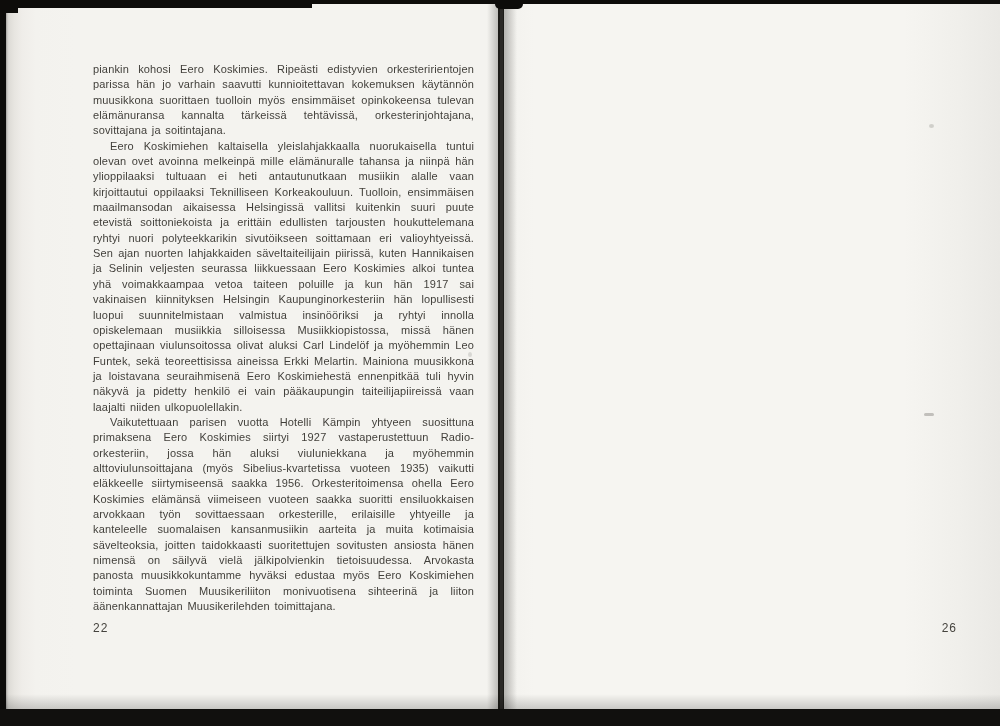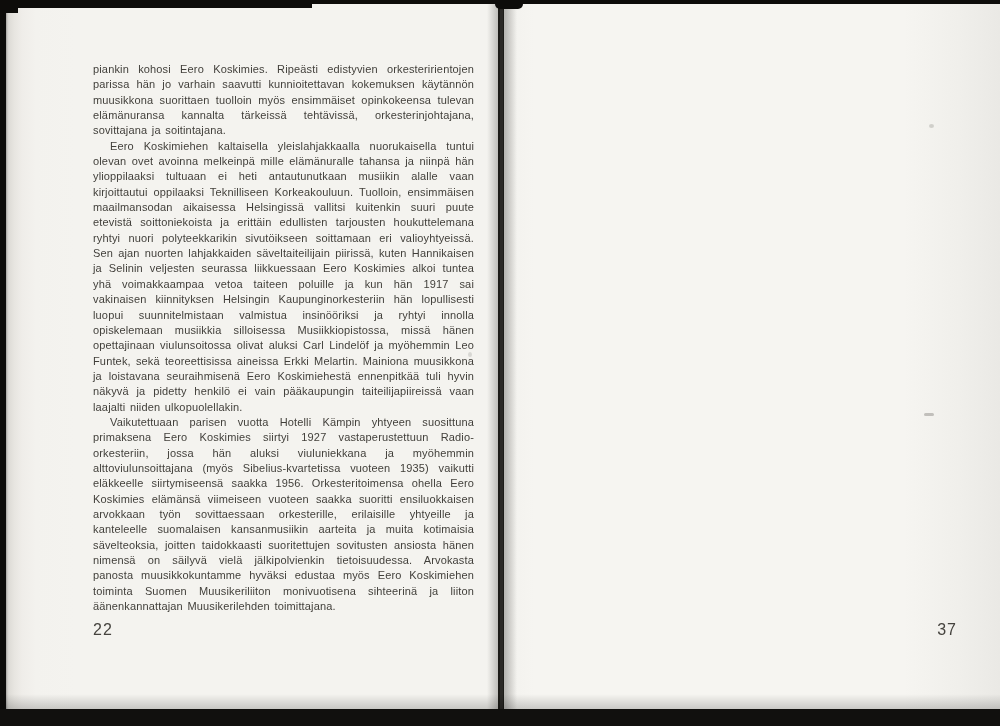--- a/index.html
+++ b/index.html
@@ -28,21 +28,21 @@
   .gutter-shadow{position:absolute;left:487px;top:4px;width:30px;height:705px;
     background:linear-gradient(90deg,rgba(50,48,44,0) 0%,rgba(50,48,44,.30) 40%,rgba(50,48,44,.30) 60%,rgba(50,48,44,0) 100%);}
   .gutter-line{position:absolute;left:500px;top:2px;width:3px;height:708px;background:#2b2926;}
 
   
   .text-block{position:absolute;color:#413f3a;}
   .tb-left{left:87px;top:58px;width:381px;}
   .para{margin:0;font-size:11px;line-height:15.35px;text-align:justify;
         word-spacing:1.4px;letter-spacing:.15px;}
   .indent{text-indent:17px;}
-  .page-number{position:absolute;top:617px;font-size:16px;color:#45433e;letter-spacing:1px;}
+  .page-number{position:absolute;top:617px;font-size:12px;color:#45433e;letter-spacing:1px;}
   .pn-left{left:87px;}
   .pn-right{right:43px;}
 
   
   .artifact-a{position:absolute;left:924px;top:413px;width:10px;height:3px;
         background:rgba(100,98,92,.35);border-radius:2px;}
   .artifact-b{position:absolute;left:929px;top:124px;width:5px;height:4px;
         background:rgba(120,118,112,.28);border-radius:50%;}
   .artifact-c{position:absolute;left:468px;top:352px;width:4px;height:5px;
         background:rgba(120,118,112,.22);border-radius:50%;}
@@ -56,21 +56,21 @@
     <div class="text-block tb-left">
       <p class="para">piankin kohosi Eero Koskimies. Ripeästi edistyvien orkesteririentojen parissa hän jo varhain saavutti kunnioitettavan kokemuksen käytännön muusikkona suorittaen tuolloin myös ensimmäiset opinkokeensa tulevan elämänuransa kannalta tärkeissä tehtävissä, orkesterinjohtajana, sovittajana ja soitintajana.</p>
       <p class="para indent">Eero Koskimiehen kaltaisella yleislahjakkaalla nuorukaisella tuntui olevan ovet avoinna melkeinpä mille elämänuralle tahansa ja niinpä hän ylioppilaaksi tultuaan ei heti antautunutkaan musiikin alalle vaan kirjoittautui oppilaaksi Teknilliseen Korkeakouluun. Tuolloin, ensimmäisen maailmansodan aikaisessa Helsingissä vallitsi kuitenkin suuri puute etevistä soittoniekoista ja erittäin edullisten tarjousten houkuttelemana ryhtyi nuori polyteekkarikin sivutöikseen soittamaan eri valioyhtyeissä. Sen ajan nuorten lahjakkaiden säveltaiteilijain piirissä, kuten Hannikaisen ja Selinin veljesten seurassa liikkuessaan Eero Koskimies alkoi tuntea yhä voimakkaampaa vetoa taiteen poluille ja kun hän 1917 sai vakinaisen kiinnityksen Helsingin Kaupunginorkesteriin hän lopullisesti luopui suunnitelmistaan valmistua insinööriksi ja ryhtyi innolla opiskelemaan musiikkia silloisessa Musiikkiopistossa, missä hänen opettajinaan viulunsoitossa olivat aluksi Carl Lindelöf ja myöhemmin Leo Funtek, sekä teoreettisissa aineissa Erkki Melartin. Mainiona muusikkona ja loistavana seuraihmisenä Eero Koskimiehestä ennenpitkää tuli hyvin näkyvä ja pidetty henkilö ei vain pääkaupungin taiteilijapiireissä vaan laajalti niiden ulkopuolellakin.</p>
       <p class="para indent">Vaikutettuaan parisen vuotta Hotelli Kämpin yhtyeen suosittuna primaksena Eero Koskimies siirtyi 1927 vastaperustettuun Radio-orkesteriin, jossa hän aluksi viuluniekkana ja myöhemmin alttoviulunsoittajana (myös Sibelius-kvartetissa vuoteen 1935) vaikutti eläkkeelle siirtymiseensä saakka 1956. Orkesteritoimensa ohella Eero Koskimies elämänsä viimeiseen vuoteen saakka suoritti ensiluokkaisen arvokkaan työn sovittaessaan orkesterille, erilaisille yhtyeille ja kanteleelle suomalaisen kansanmusiikin aarteita ja muita kotimaisia sävelteoksia, joitten taidokkaasti suoritettujen sovitusten ansiosta hänen nimensä on säilyvä vielä jälkipolvienkin tietoisuudessa. Arvokasta panosta muusikkokuntamme hyväksi edustaa myös Eero Koskimiehen toiminta Suomen Muusikeriliiton monivuotisena sihteerinä ja liiton äänenkannattajan Muusikerilehden toimittajana.</p>
     </div>
     <div class="page-number pn-left">22</div>
   </div>
 
   <div class="page page-right">
 
-    <div class="page-number pn-right">37</div>
+    <div class="page-number pn-right">26</div>
   </div>
 
   <div class="gutter-shadow"></div>
   <div class="gutter-line"></div>
   <div class="bottom-shade"></div>
 
   <div class="edge-left"></div>
   <div class="strip-top"></div>
   <div class="strip-top-left"></div>
   <div class="corner-tl"></div>

